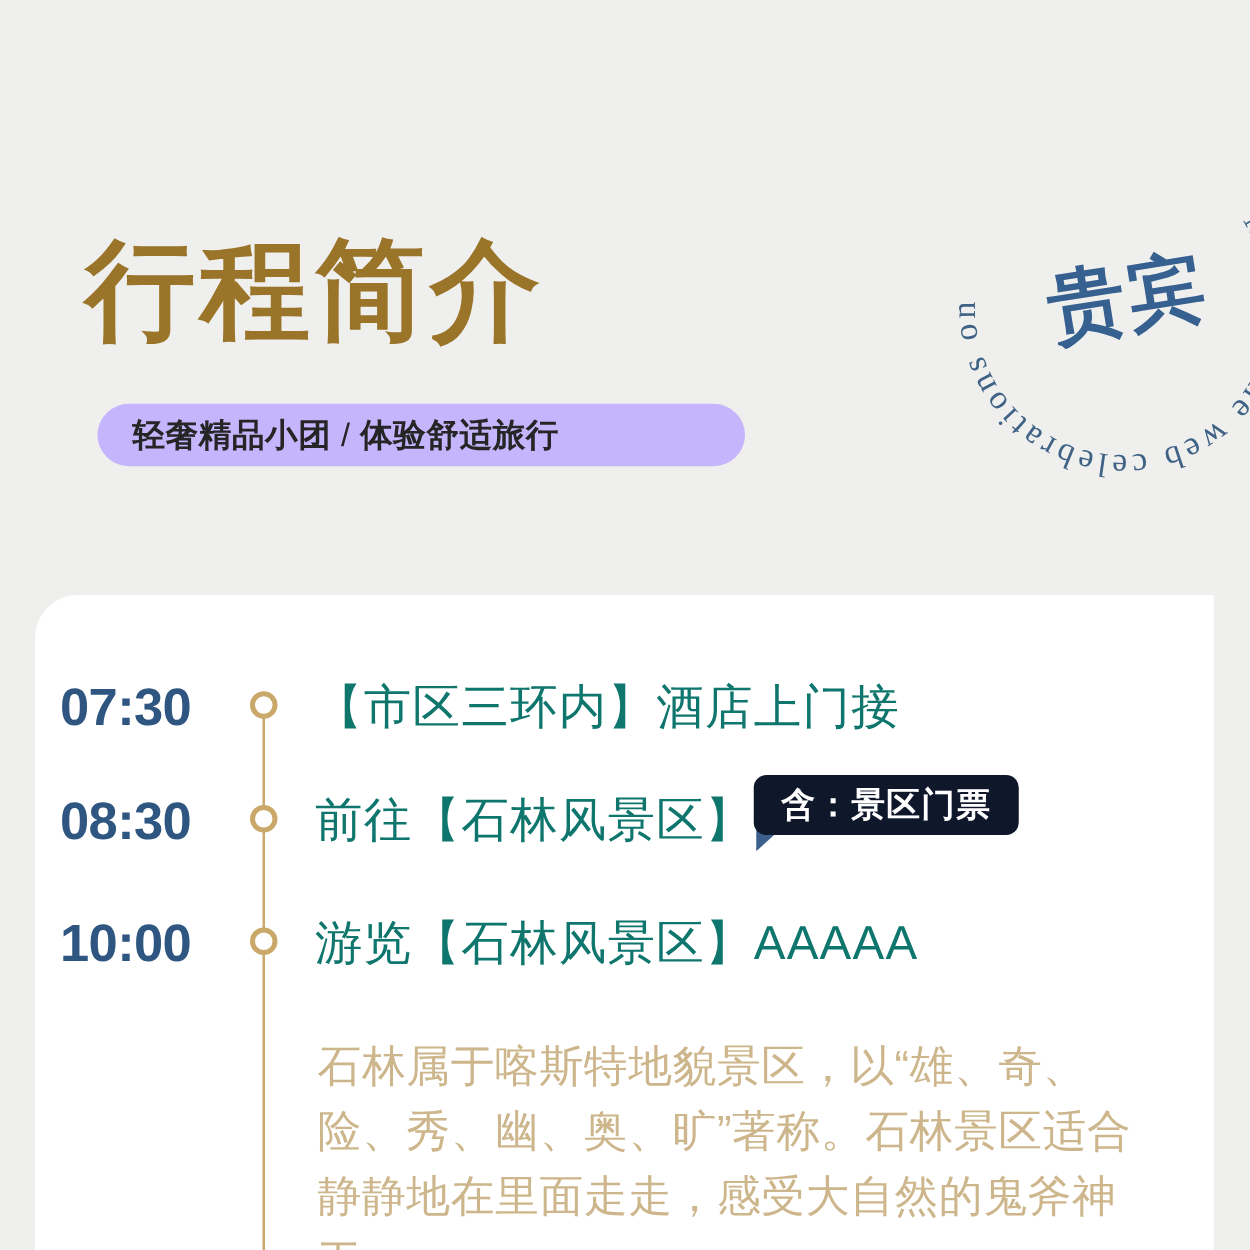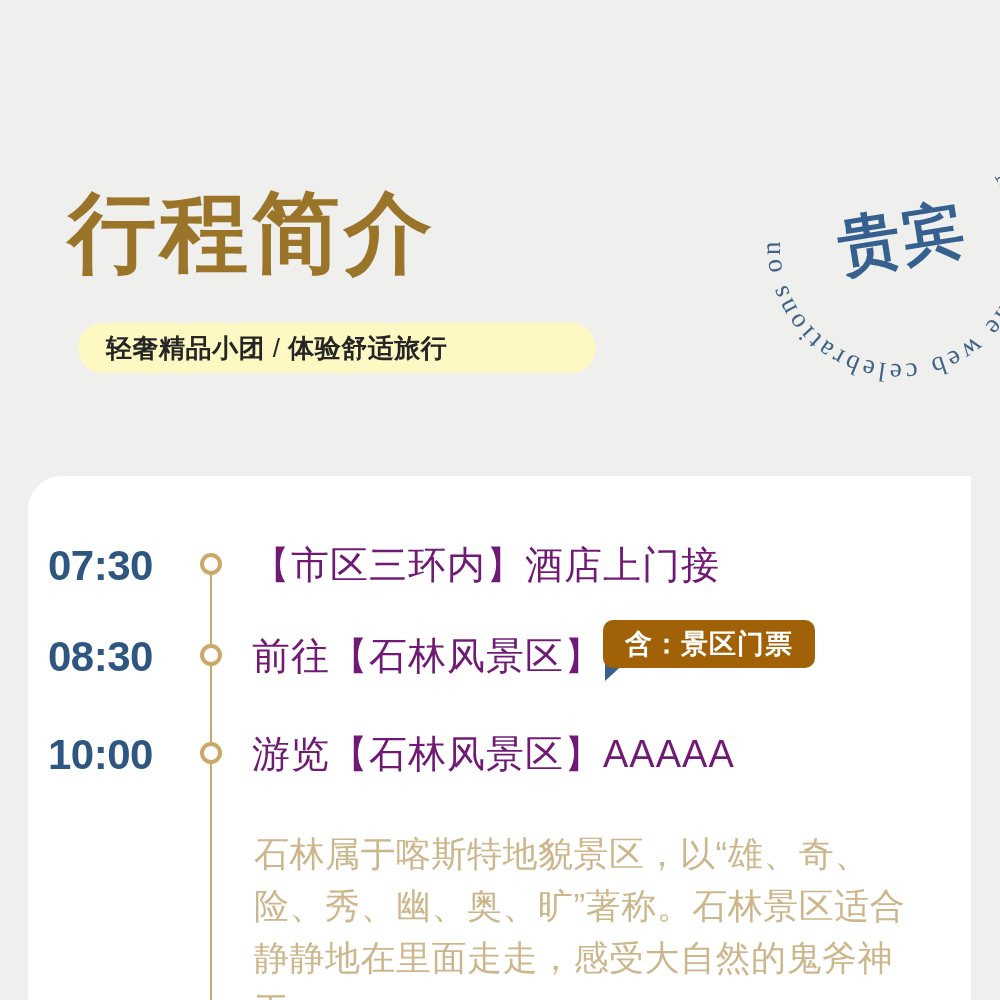--- a/index.html
+++ b/index.html
@@ -50,21 +50,21 @@
     white-space: nowrap;
   }
 
   .pill {
     position: absolute;
     left: 78px;
     top: 323px;
     width: 518px;
     height: 50px;
     border-radius: 25px;
-    background: #fef9c3;
+    background: #c4b5fd;
     display: flex;
     align-items: center;
     box-sizing: border-box;
     padding-left: 28px;
   }
   .pill-text {
     font-family: "Liberation Sans", sans-serif;
     font-size: 26px;
     font-weight: 700;
     color: #252525;
@@ -153,33 +153,33 @@
     border-radius: 50%;
     background: #ffffff;
     box-sizing: content-box;
   }
 
   .row-title {
     position: absolute;
     font-family: "Liberation Sans", sans-serif;
     font-size: 38px;
     font-weight: 400;
-    color: #701a75;
+    color: #0f766e;
     letter-spacing: 1px;
     white-space: nowrap;
   }
 
   
   .tag {
     position: absolute;
     left: 603px;
     top: 620px;
     height: 48px;
     border-radius: 10px;
-    background: #a16207;
+    background: #0f172a;
     display: flex;
     align-items: center;
     padding: 0 22px;
     box-sizing: border-box;
   }
   .tag-text {
     font-family: "Liberation Sans", sans-serif;
     font-size: 27px;
     font-weight: 700;
     color: #ffffff;

